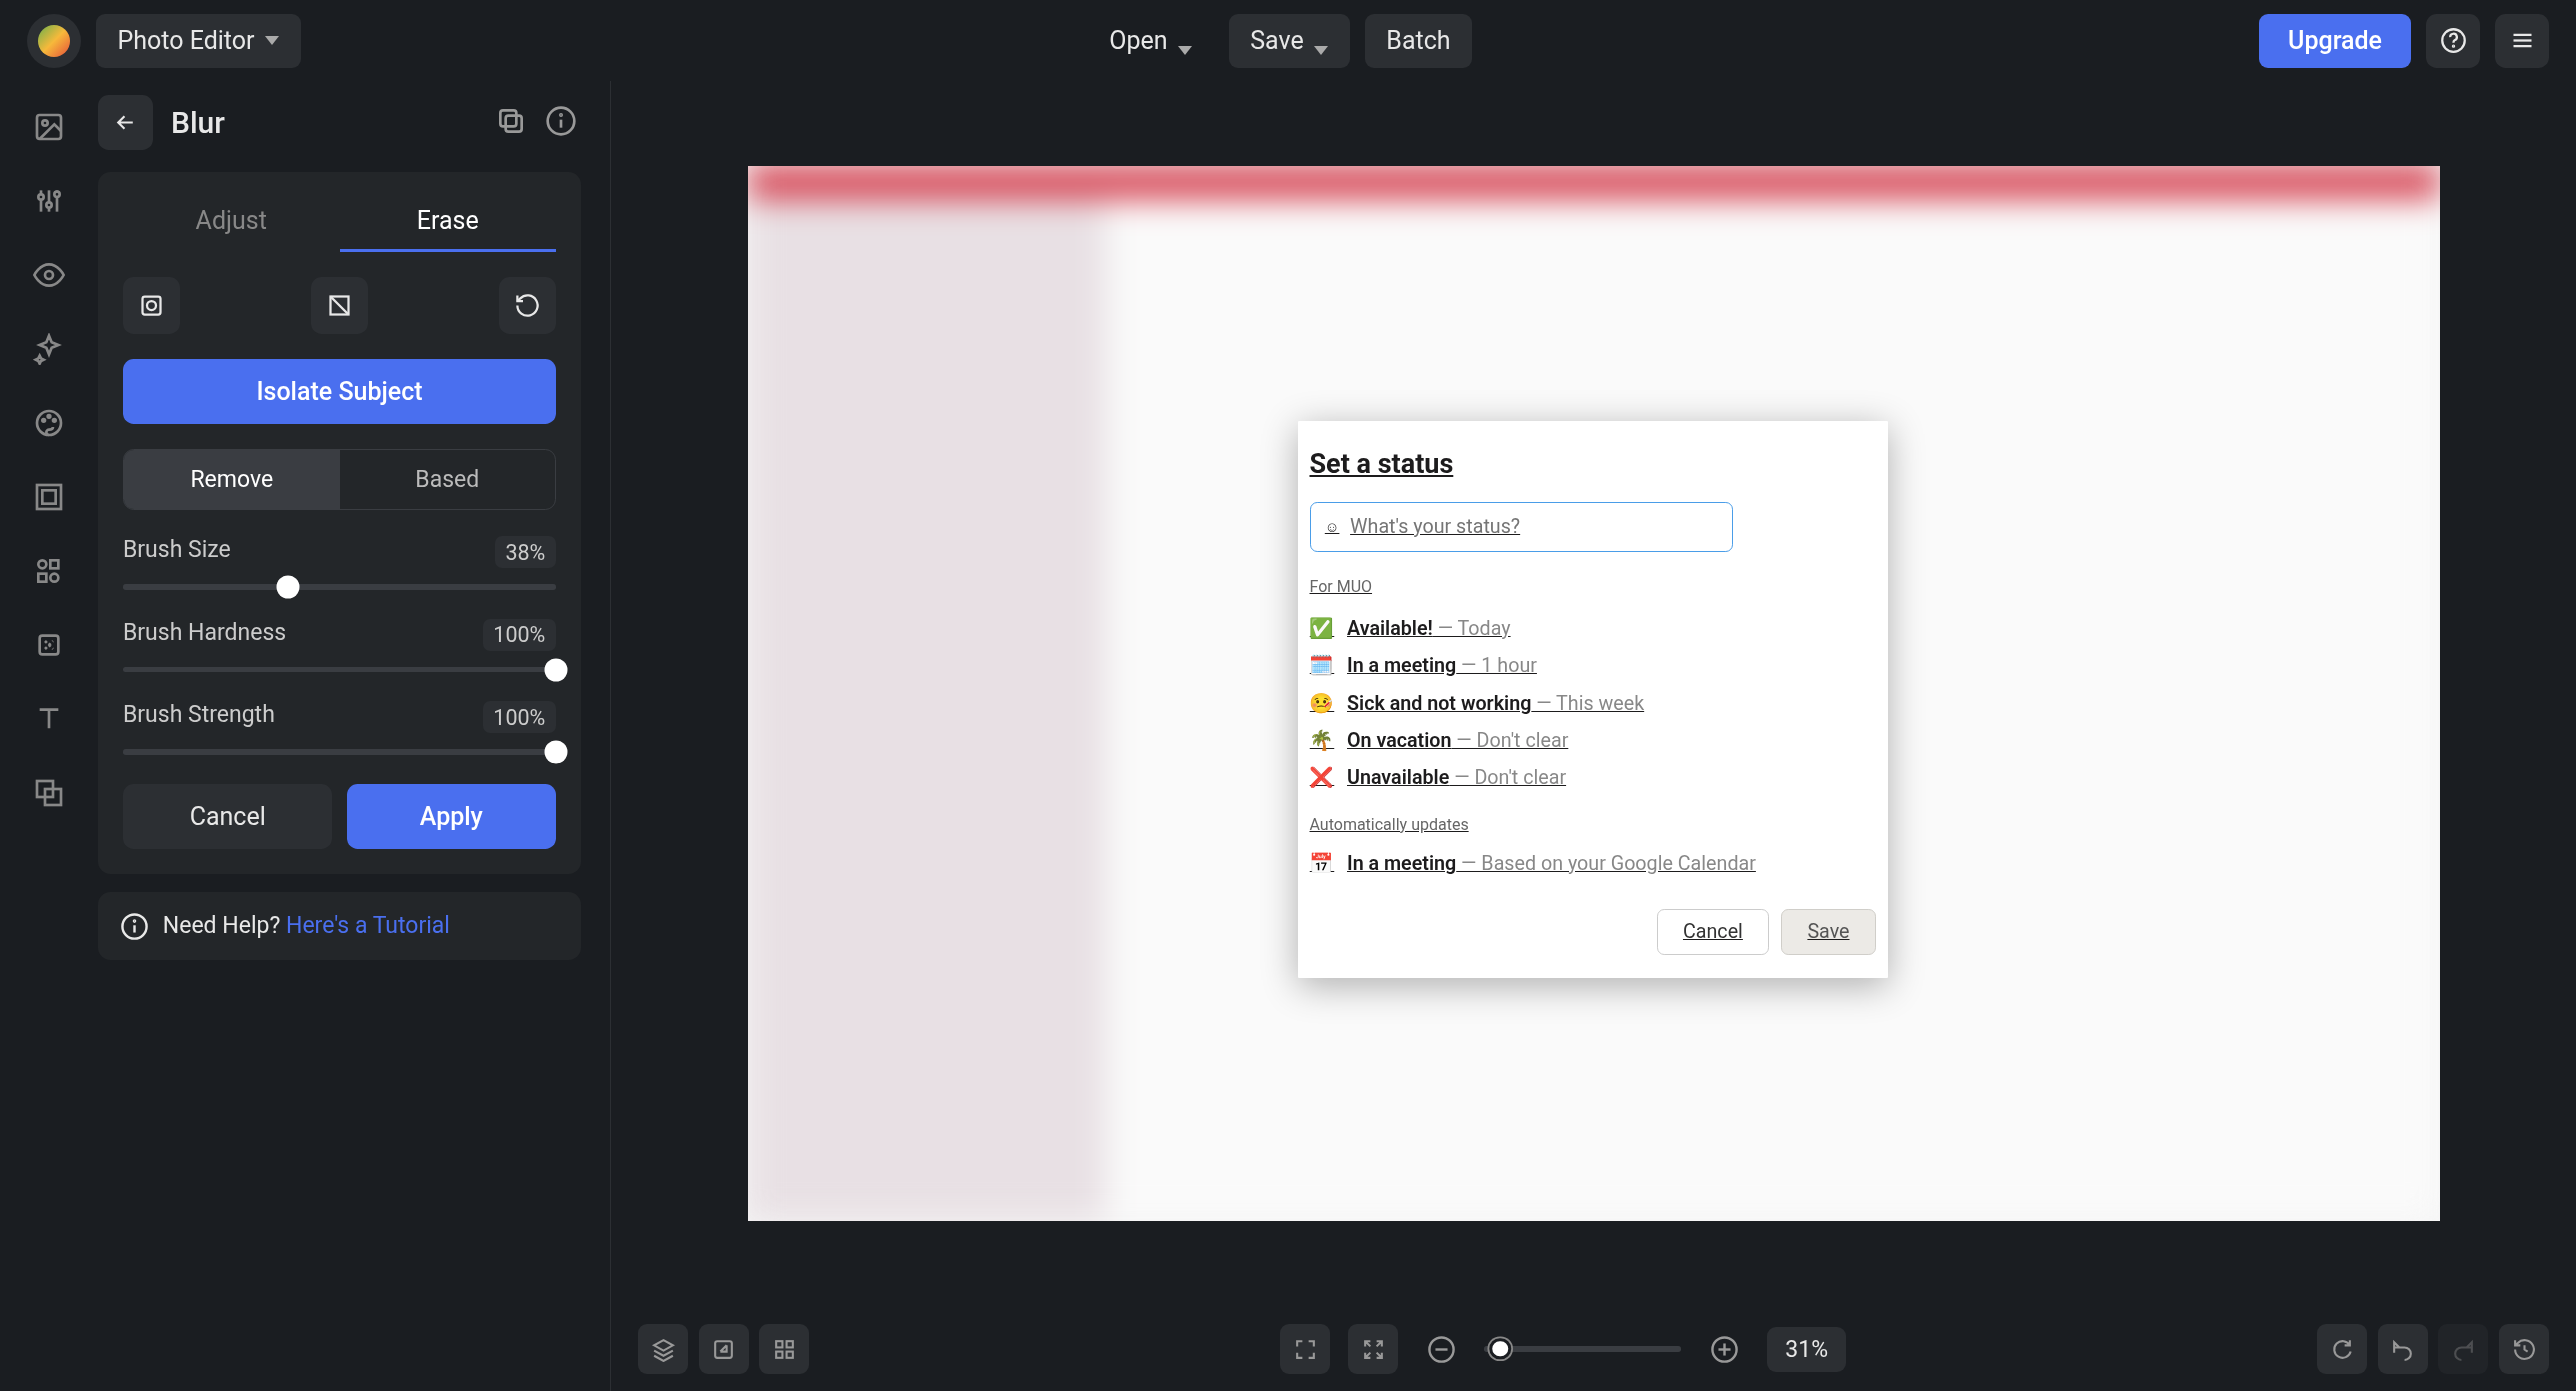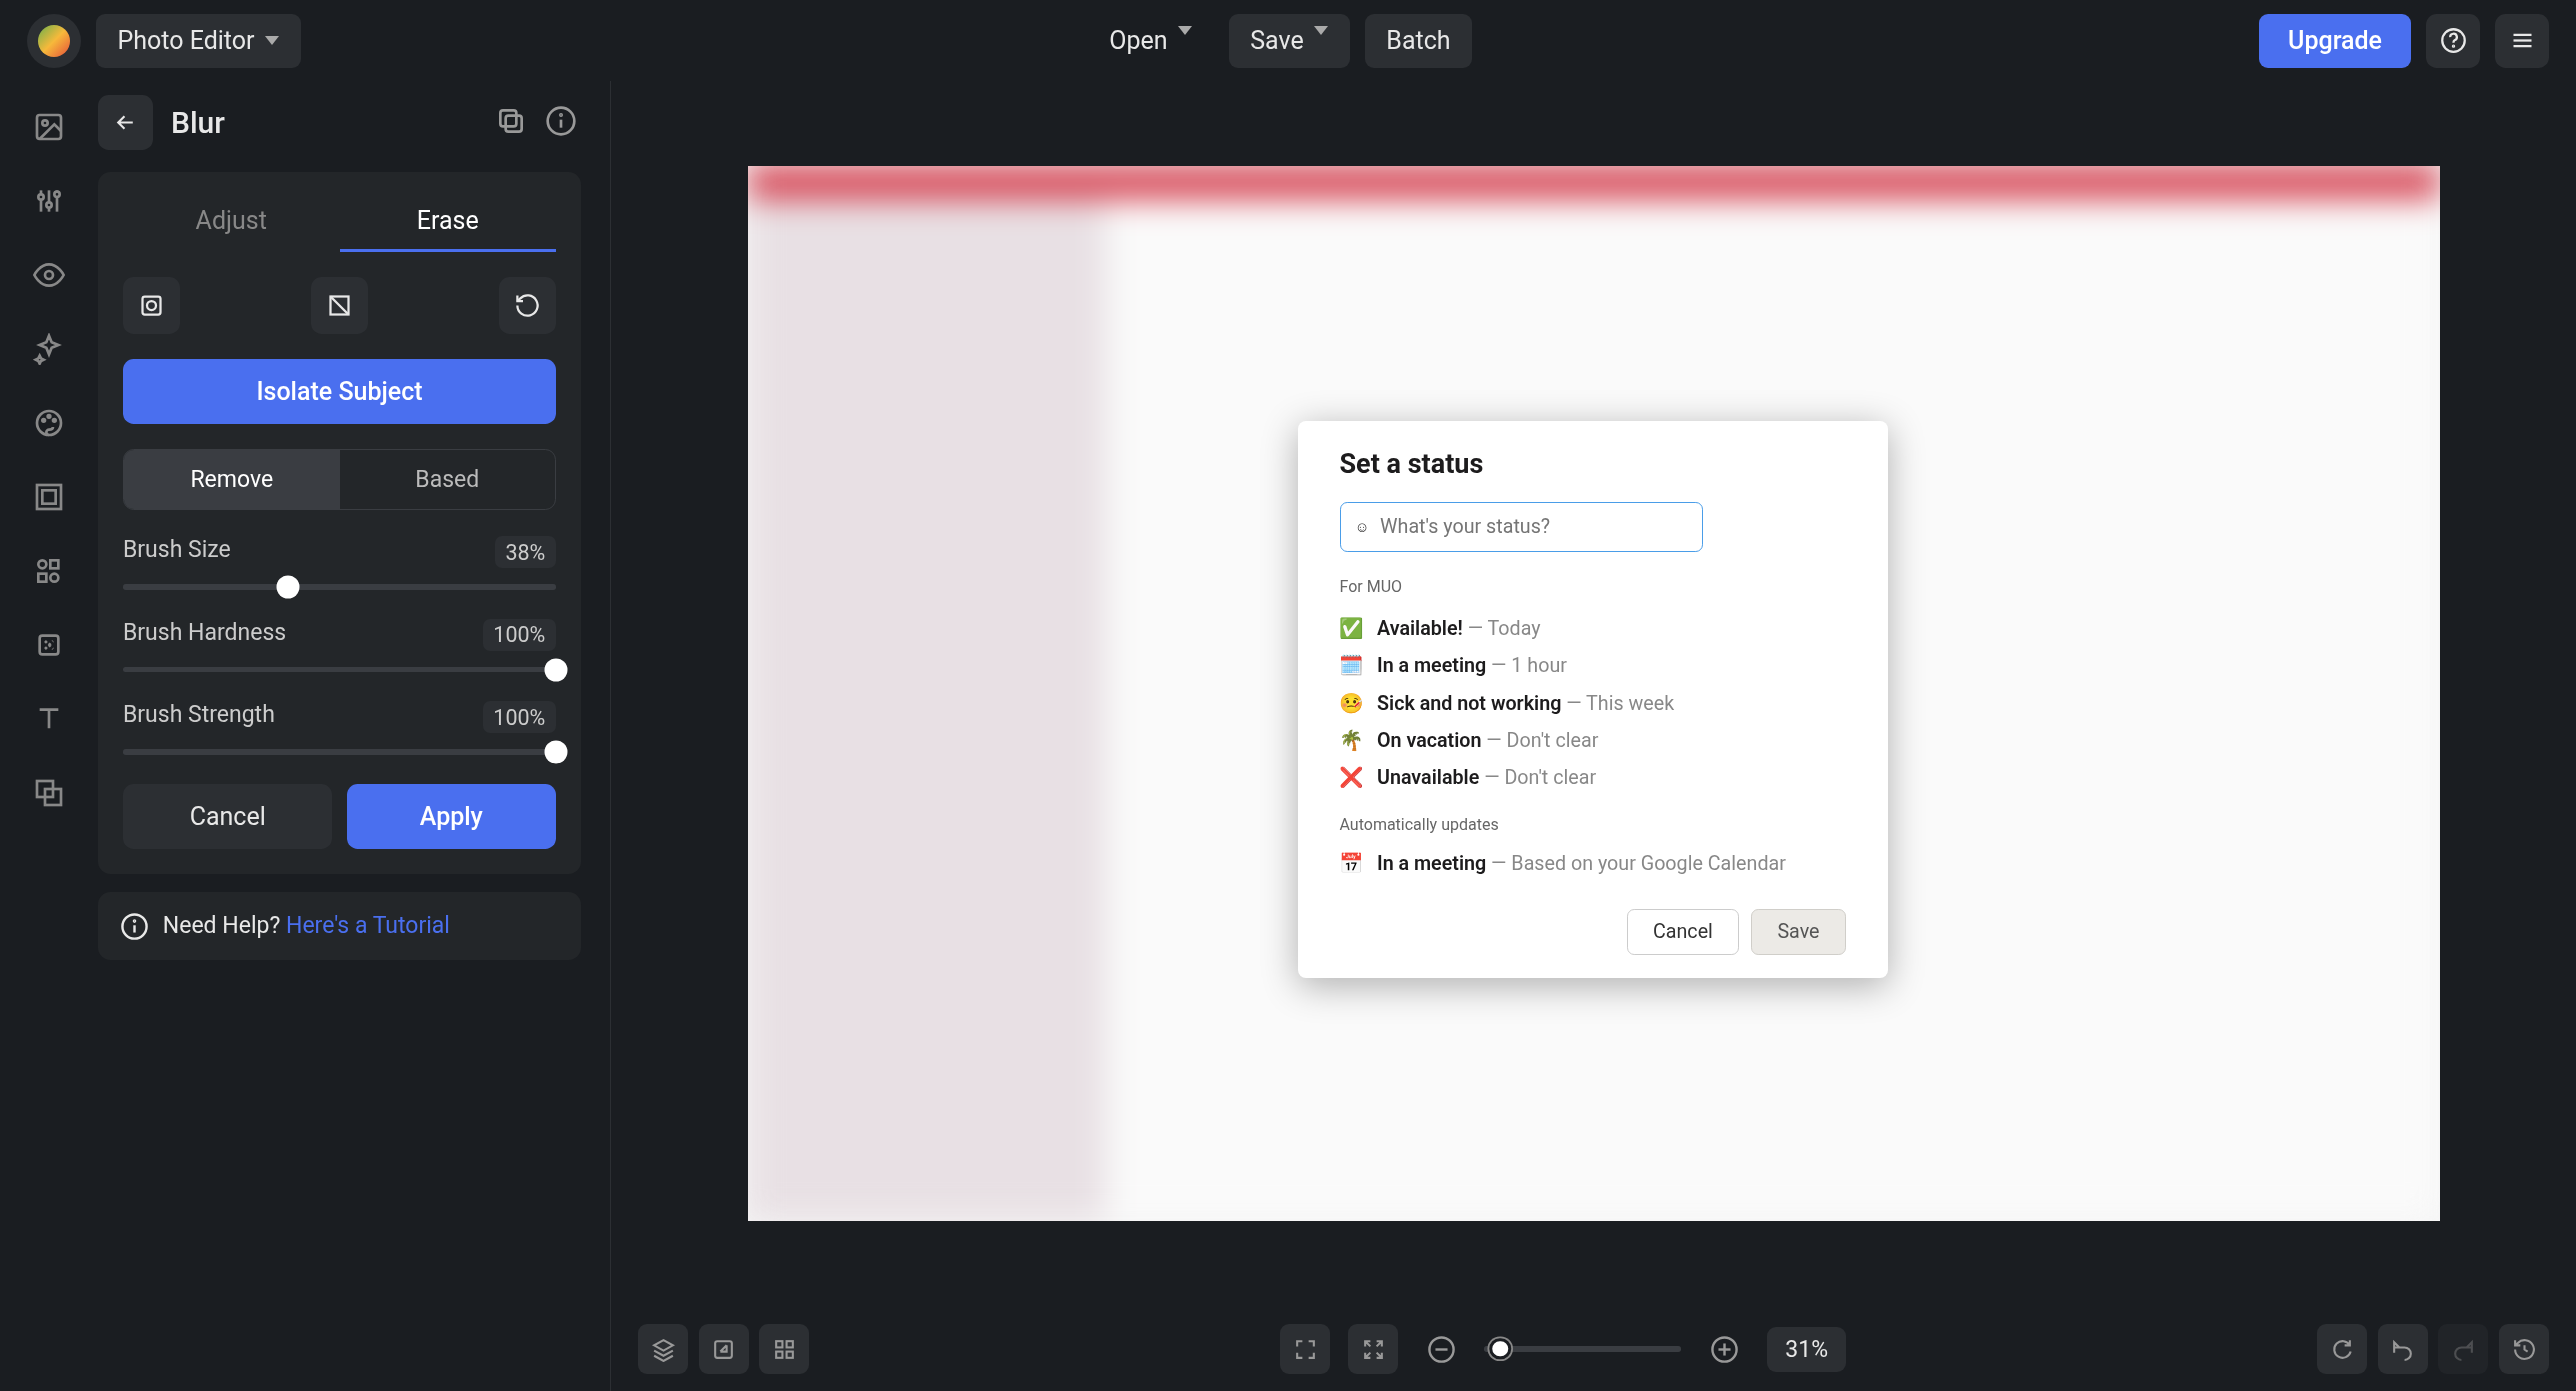--- a/index.html
+++ b/index.html
@@ -4,21 +4,21 @@
 <style>
 * { margin: 0; padding: 0; box-sizing: border-box; font-family: -apple-system, BlinkMacSystemFont, "Segoe UI", Roboto, sans-serif; }
 body { background: #1a1d21; color: #e8e8e8; width: 2576px; height: 1392px; overflow: hidden; }
 
 
 .topbar { height: 81px; display: flex; align-items: center; padding: 0 27px; gap: 15px; }
 .logo { width: 54px; height: 54px; border-radius: 50%; background: #2c2f33; display: flex; align-items: center; justify-content: center; }
 .logo-inner { width: 32px; height: 32px; border-radius: 50%; background: linear-gradient(135deg, #6ab04c, #f6b93b, #e55039); }
 .dropdown-btn { background: #2c2f33; color: #e8e8e8; border: none; padding: 12.5px 21.5px; border-radius: 9px; font-size: 25px; display: flex; align-items: center; gap: 10.7px; cursor: pointer; }
 .top-spacer { flex: 1; }
-.top-btn { background: transparent; color: #e8e8e8; border: none; padding: 12.5px 21.5px; border-radius: 9px; font-size: 25px; display: flex; align-items: flex-start; gap: 10.7px; cursor: pointer; }
+.top-btn { background: transparent; color: #e8e8e8; border: none; padding: 12.5px 21.5px; border-radius: 9px; font-size: 25px; display: flex; align-items: flex-end; gap: 10.7px; cursor: pointer; }
 .upgrade-btn { background: #4a6fef; color: #fff; border: none; padding: 12.5px 29px; border-radius: 9px; font-size: 25px; font-weight: 500; cursor: pointer; }
 .icon-btn { width: 54px; height: 54px; border-radius: 10.7px; background: #2c2f33; display: flex; align-items: center; justify-content: center; cursor: pointer; }
 .chevron { width: 0; height: 0; border-left: 7.2px solid transparent; border-right: 7.2px solid transparent; border-top: 9px solid #aaa; }
 
 
 .main { display: flex; height: calc(100% - 81px); }
 
 
 .rail { width: 98px; display: flex; flex-direction: column; align-items: center; padding-top: 27px; gap: 36px; }
 .rail-icon { width: 38px; height: 38px; display: flex; align-items: center; justify-content: center; color: #888; cursor: pointer; }
@@ -60,21 +60,21 @@
 
 
 .canvas-wrap { flex: 1; display: flex; flex-direction: column; border-left: 0.9px solid #2c2f33; }
 .canvas-area { flex: 1; display: flex; align-items: center; justify-content: center; position: relative; }
 .image-frame { width: 1692px; height: 1055px; background: #f5f5f5; position: relative; overflow: hidden; }
 .blurred-bg { position: absolute; inset: 0; filter: blur(16px); }
 .bg-top { position: absolute; top: 0; left: 0; right: 0; height: 32px; background: #d43a4a; }
 .bg-left { position: absolute; top: 32px; left: 0; width: 358px; bottom: 0; background: #e8e0e4; }
 .bg-main { position: absolute; top: 32px; left: 358px; right: 0; bottom: 0; background: #fafafa; }
 
-.modal { position: absolute; top: 255px; left: 550px; width: 590px; background: #fff; border-radius: 8px; box-shadow: 0 7.2px 36px rgba(0,0,0,0.3); padding: 27px 42px 23px; color: #1d1c1d; }
+.modal { position: absolute; top: 255px; left: 550px; width: 590px; background: #fff; border-radius: 1px; box-shadow: 0 7.2px 36px rgba(0,0,0,0.3); padding: 27px 12px 23px; color: #1d1c1d; text-decoration: underline; }
 .modal h3 { font-size: 27px; font-weight: 700; margin-bottom: 21.5px; }
 .status-input { width: calc(100% - 143px); border: 1.8px solid #4a9de8; border-radius: 7.2px; padding: 12.5px 14.3px; display: flex; align-items: center; gap: 10.7px; margin-bottom: 25px; }
 .status-input input { border: none; outline: none; font-size: 19.7px; flex: 1; color: #888; background: transparent; }
 .for-label { font-size: 16px; color: #666; margin-bottom: 14.3px; }
 .status-list { list-style: none; }
 .status-list li { display: flex; align-items: center; gap: 12.5px; padding: 7.2px 0; font-size: 19.7px; cursor: pointer; }
 .emoji { width: 25px; text-align: center; font-size: 19.7px; }
 .status-text { font-weight: 600; }
 .status-detail { color: #888; font-weight: 400; }
 .auto-label { font-size: 16px; color: #666; margin: 18px 0 10.7px; }

